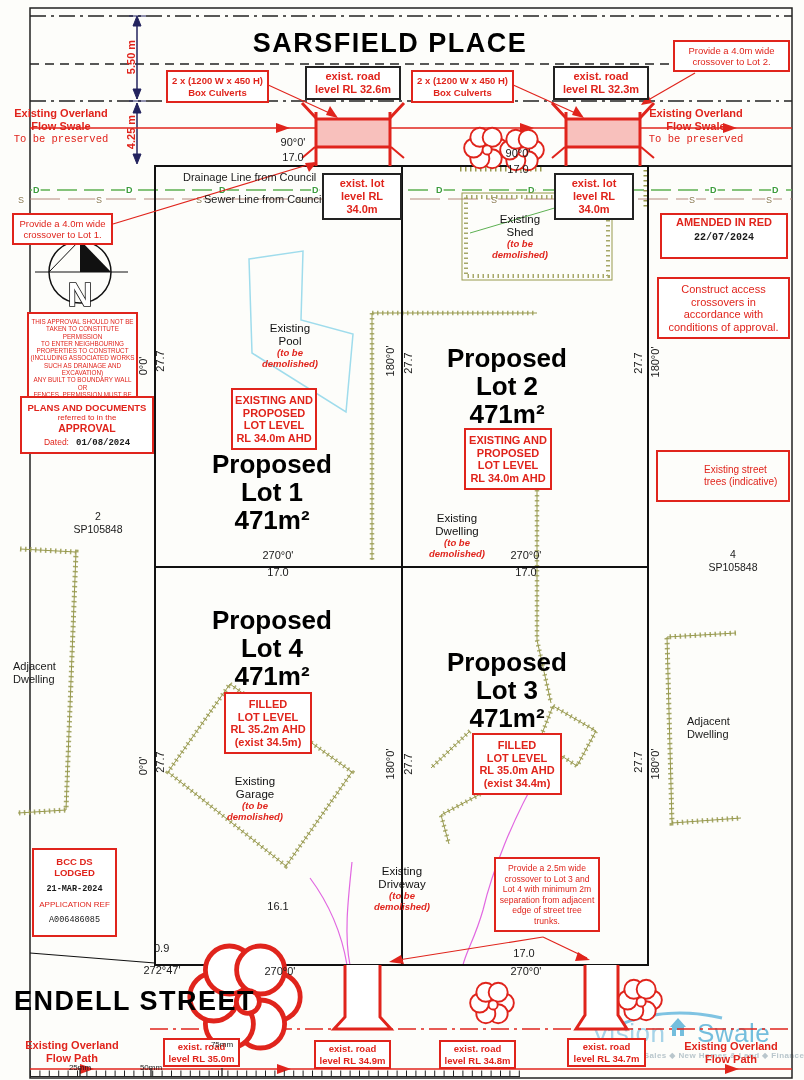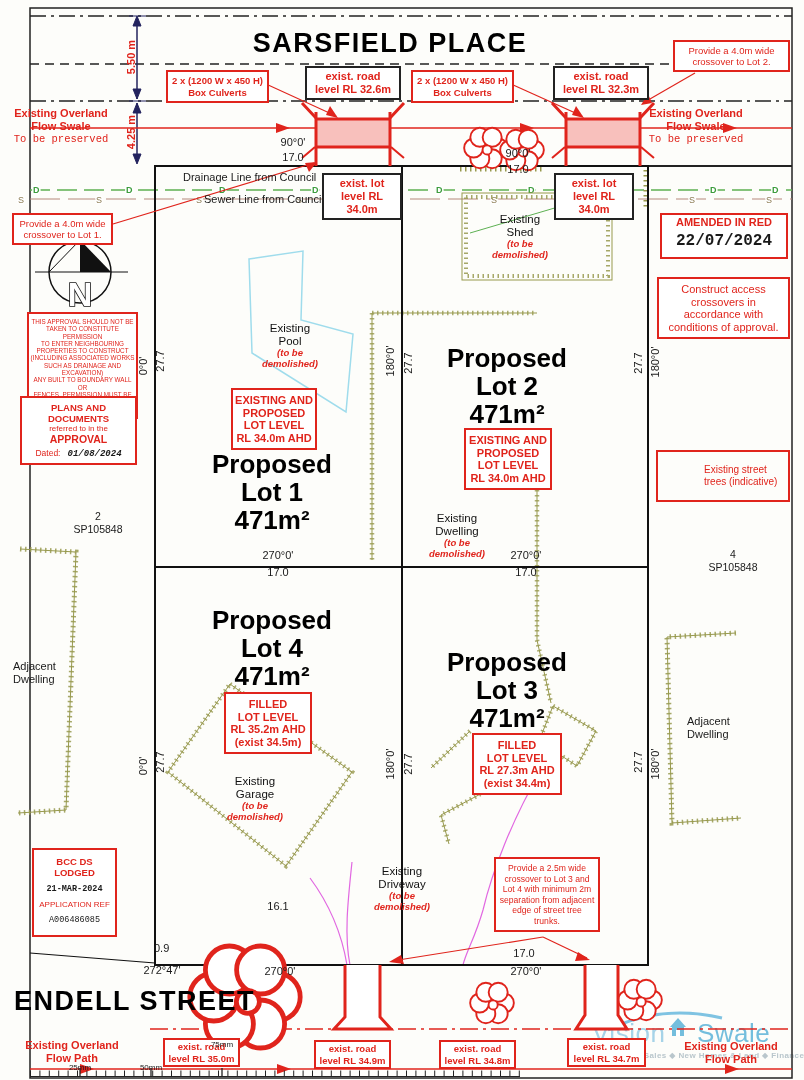--- a/index.html
+++ b/index.html
@@ -285,21 +285,21 @@
 
   <div class="feat" style="left:480px;top:213px;width:80px;">
     <div>Existing</div>
       <div>Shed</div>
     <div class="demo">(to be</div>
       <div class="demo">demolished)</div>
   </div>
 
   <div class="box" style="left:660px;top:213px;width:128px;height:46px;border:2.5px solid #e0241c;padding:1px 2px;">
     <div class="red b" style="font-size:11px;">AMENDED IN RED</div>
-    <div class="blk b mono" style="font-size:16px;margin-top:4px;">22/07/2024</div>
+    <div class="blk b mono" style="font-size:10px;margin-top:4px;">22/07/2024</div>
   </div>
 
   <div class="box note" style="left:657px;top:277px;width:133px;font-size:11px;line-height:12.5px;padding:4px 1px;">
       <div>Construct access</div>
       <div>crossovers in</div>
       <div>accordance with</div>
       <div>conditions of approval.</div>
     </div>
 
   <div class="box note" style="left:27px;top:312px;width:111px;font-size:6.3px;line-height:7.3px;padding:4px 1px;">
@@ -308,27 +308,27 @@
       <div>TO ENTER NEIGHBOURING</div>
       <div>PROPERTIES TO CONSTRUCT</div>
       <div>(INCLUDING ASSOCIATED WORKS</div>
       <div>SUCH AS DRAINAGE AND EXCAVATION)</div>
       <div>ANY BUILT TO BOUNDARY WALL OR</div>
       <div>FENCES.  PERMISSION MUST BE</div>
       <div>OBTAINED FROM RELEVANT</div>
       <div>PROPERTY OWNERS.</div>
     </div>
 
-  <div class="box" style="left:20px;top:396px;width:117px;border:2.5px solid #e0241c;padding:4px 1px;text-align:center;">
+  <div class="box" style="left:20px;top:396px;width:134px;border:2.5px solid #e0241c;padding:4px 1px;text-align:center;">
     <div class="red b" style="font-size:9.5px;">PLANS AND DOCUMENTS</div>
     <div class="red" style="font-size:8px;">referred to in the</div>
     <div class="red b" style="font-size:10.5px;">APPROVAL</div>
     <div style="margin-top:3px;font-size:8.5px;">
       <span class="red">Dated:</span>&nbsp;&nbsp;
-      <span class="blk b mono" style="font-size:9px;font-style:italic;">01/08/2024</span>
+      <span class="blk b mono" style="font-size:9px;">01/08/2024</span>
     </div>
   </div>
 
   <div class="feat" style="left:255px;top:322px;width:70px;">
     <div>Existing</div>
       <div>Pool</div>
     <div class="demo">(to be</div>
       <div class="demo">demolished)</div>
   </div>
 
@@ -418,21 +418,21 @@
 
   <div class="box lvl" style="left:224px;top:692px;width:88px;">
       <div>FILLED</div>
       <div>LOT LEVEL</div>
       <div>RL 35.2m AHD</div>
       <div>(exist 34.5m)</div>
     </div>
   <div class="box lvl" style="left:472px;top:733px;width:90px;">
       <div>FILLED</div>
       <div>LOT LEVEL</div>
-      <div>RL 27.3m AHD</div>
+      <div>RL 35.0m AHD</div>
       <div>(exist 34.4m)</div>
     </div>
 
   <div class="feat" style="left:215px;top:775px;width:80px;">
     <div>Existing</div>
       <div>Garage</div>
     <div class="demo">(to be</div>
       <div class="demo">demolished)</div>
   </div>
 

